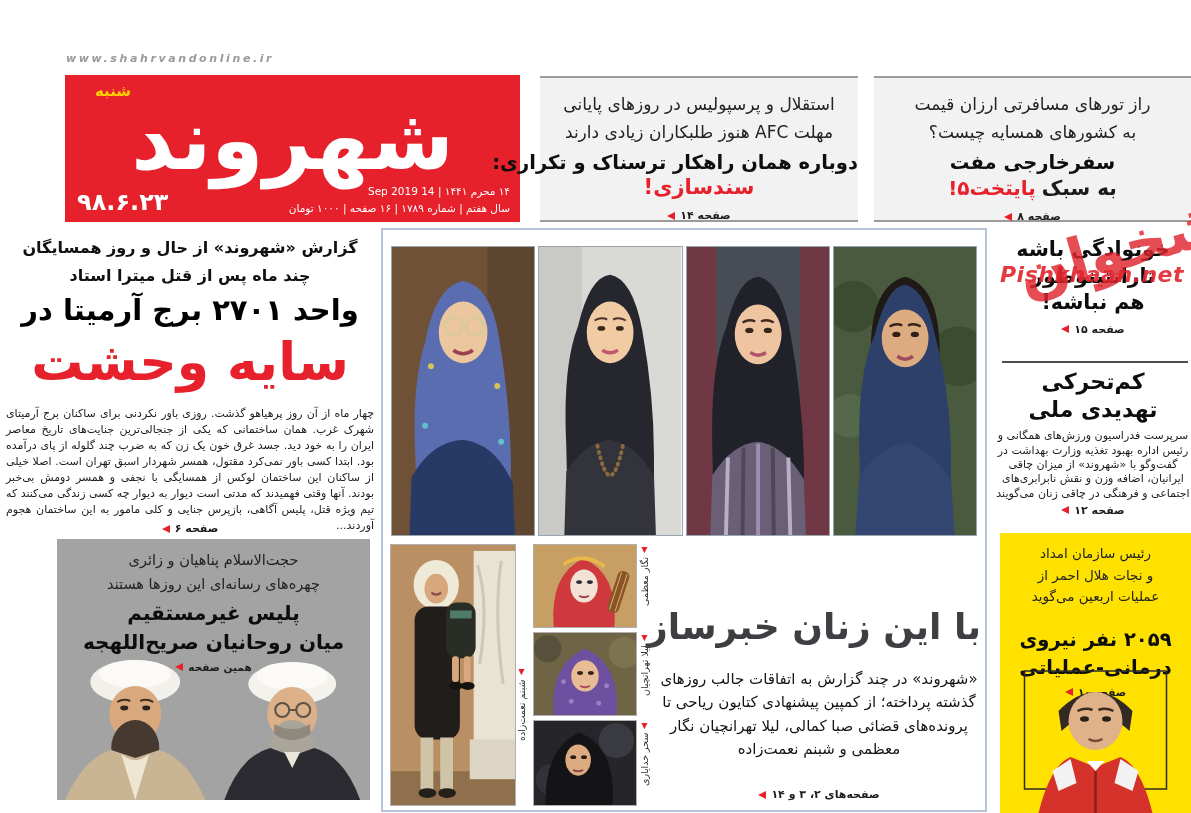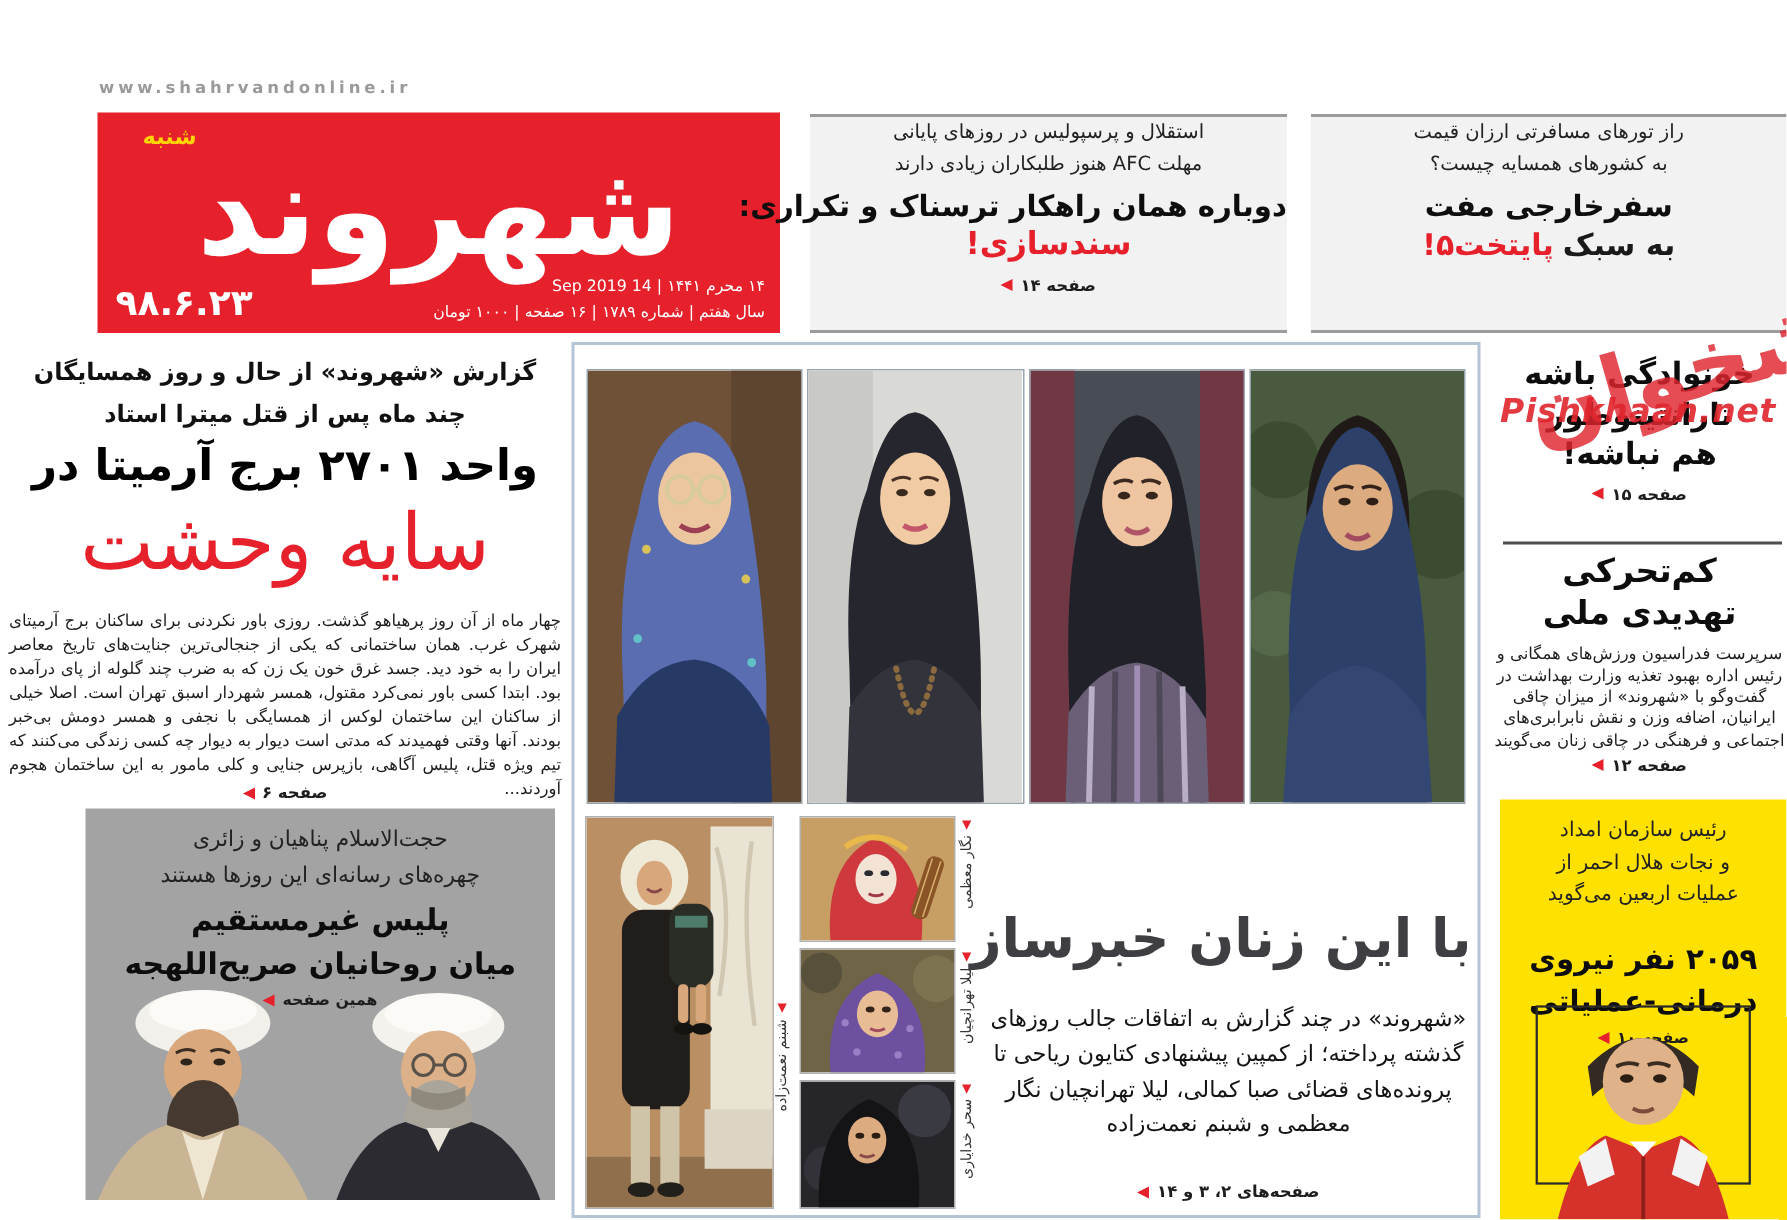--- a/index.html
+++ b/index.html
@@ -10,52 +10,52 @@
   .nowrap { white-space:nowrap; }
 
   
   .pref { display:flex; align-items:center; justify-content:center; gap:5px;
           direction:rtl; font-size:11px; font-weight:bold; color:#1d1d1d; }
   .pref .tri { width:0; height:0; border-top:4px solid transparent;
                border-bottom:4px solid transparent; border-right:8px solid #e6212b; }
 
   
   #url-line { left:66px; top:52px; font-size:11px; font-weight:bold;
-              letter-spacing:2.6px; color:#9a9a9a; direction:ltr; }
+              letter-spacing:2.6px; color:#9a9a9a; direction:ltr;font-style:italic; }
   #masthead { left:65px; top:75px; width:455px; height:147px; background:#e6212b; }
   #mh-day  { left:30px; top:7px; color:#ffd400; font-size:15px; font-weight:bold; }
   #mh-logo { left:0; right:0; top:-4px; bottom:0; display:flex; align-items:center;
              justify-content:center; color:#ffffff; font-size:84px; font-weight:bold;
              direction:rtl; padding-bottom:14px; }
   #mh-date-fa { left:12px; bottom:6px; color:#ffffff; font-size:24px; font-weight:bold;
                 direction:rtl; letter-spacing:1px; }
   #mh-dates { right:10px; bottom:6px; color:#ffffff; font-size:10.5px; line-height:1.55;
               text-align:right; direction:rtl; }
 
   
   .top-box { top:76px; height:146px; background:#f2f2f2; border-top:2px solid #9b9b9b;
              border-bottom:2px solid #9b9b9b; text-align:center; direction:rtl; }
   #top-middle { left:540px; width:318px; }
   #top-right  { left:874px; width:317px; }
-  .top-box .kick { font-size:13px; line-height:1.65;
+  .top-box .kick { margin-top:12px; font-size:17px; line-height:1.65;
                    font-weight:500; color:#222; }
   .top-box .head { margin-top:5px; font-size:19.5px; font-weight:bold; color:#0e0e0e; }
   .top-box .head-red { color:#e6212b; font-size:21px; font-weight:bold; margin-top:1px; }
   .top-box .mix { display:flex; justify-content:center; gap:6px; direction:rtl;
                   font-size:20px; font-weight:bold; margin-top:2px; }
   .top-box .mix .red { color:#e6212b; }
   .top-box .pref { margin-top:10px; }
 
   
   #lead-kicker { left:0; top:234px; width:380px; text-align:center; direction:rtl;
                  font-size:16px; font-weight:600; line-height:1.75; color:#111; }
   #lead-h1 { left:0; top:293px; width:380px; text-align:center; direction:rtl;
              font-size:29px; font-weight:bold; color:#000; }
   #lead-h2 { left:0; top:332px; width:380px; text-align:center; direction:rtl;
-             font-size:52px; font-weight:normal; color:#e6212b; }
+             font-size:52px; font-weight:bold; color:#e6212b; }
   #lead-body { left:6px; top:406px; width:368px; direction:rtl; text-align:justify;
                font-size:11px; line-height:1.45; color:#1c1c1c; }
   #lead-pref { left:0; top:522px; width:380px; }
 
   
   #left-yellow { left:57px; top:539px; width:313px; height:261px; background:#a3a3a3;
                  text-align:center; direction:rtl; }
   #left-yellow .kick { margin-top:10px; font-size:14.5px; line-height:1.65;
                        font-weight:500; color:#222; }
   #left-yellow .head { margin-top:2px; font-size:20px; font-weight:bold;
@@ -151,20 +151,24 @@
 <div class="abs top-box" id="top-right">
   <div class="kick">
     <div class="nowrap">راز تورهای مسافرتی ارزان قیمت</div>
     <div class="nowrap">به کشورهای همسایه چیست؟</div>
   </div>
   <div class="head nowrap">سفرخارجی مفت</div>
   <div class="mix">
     <span>به سبک</span>
     <span class="red">پایتخت۵!</span>
   </div>
+  <div class="pref">
+    <span>صفحه ۸</span>
+    <span class="tri"></span>
+  </div>
 </div>
 
 <div class="abs" id="lead-kicker">
   <div class="nowrap">گزارش «شهروند» از حال و روز همسایگان</div>
   <div class="nowrap">چند ماه پس از قتل میترا استاد</div>
 </div>
 <div class="abs nowrap" id="lead-h1">واحد ۲۷۰۱ برج آرمیتا در</div>
 <div class="abs nowrap" id="lead-h2">سایه وحشت</div>
 <div class="abs" id="lead-body">چهار ماه از آن روز پرهیاهو گذشت. روزی باور نکردنی برای ساکنان برج آرمیتای شهرک غرب. همان ساختمانی که یکی از جنجالی‌ترین جنایت‌های تاریخ معاصر ایران را به خود دید. جسد غرق خون یک زن که به ضرب چند گلوله از پای درآمده بود. ابتدا کسی باور نمی‌کرد مقتول، همسر شهردار اسبق تهران است. اصلا خیلی از ساکنان این ساختمان لوکس از همسایگی با نجفی و همسر دومش بی‌خبر بودند. آنها وقتی فهمیدند که مدتی است دیوار به دیوار چه کسی زندگی می‌کنند که تیم ویژه قتل، پلیس آگاهی، بازپرس جنایی و کلی مامور به این ساختمان هجوم آوردند...</div>
 <div class="abs pref" id="lead-pref">

